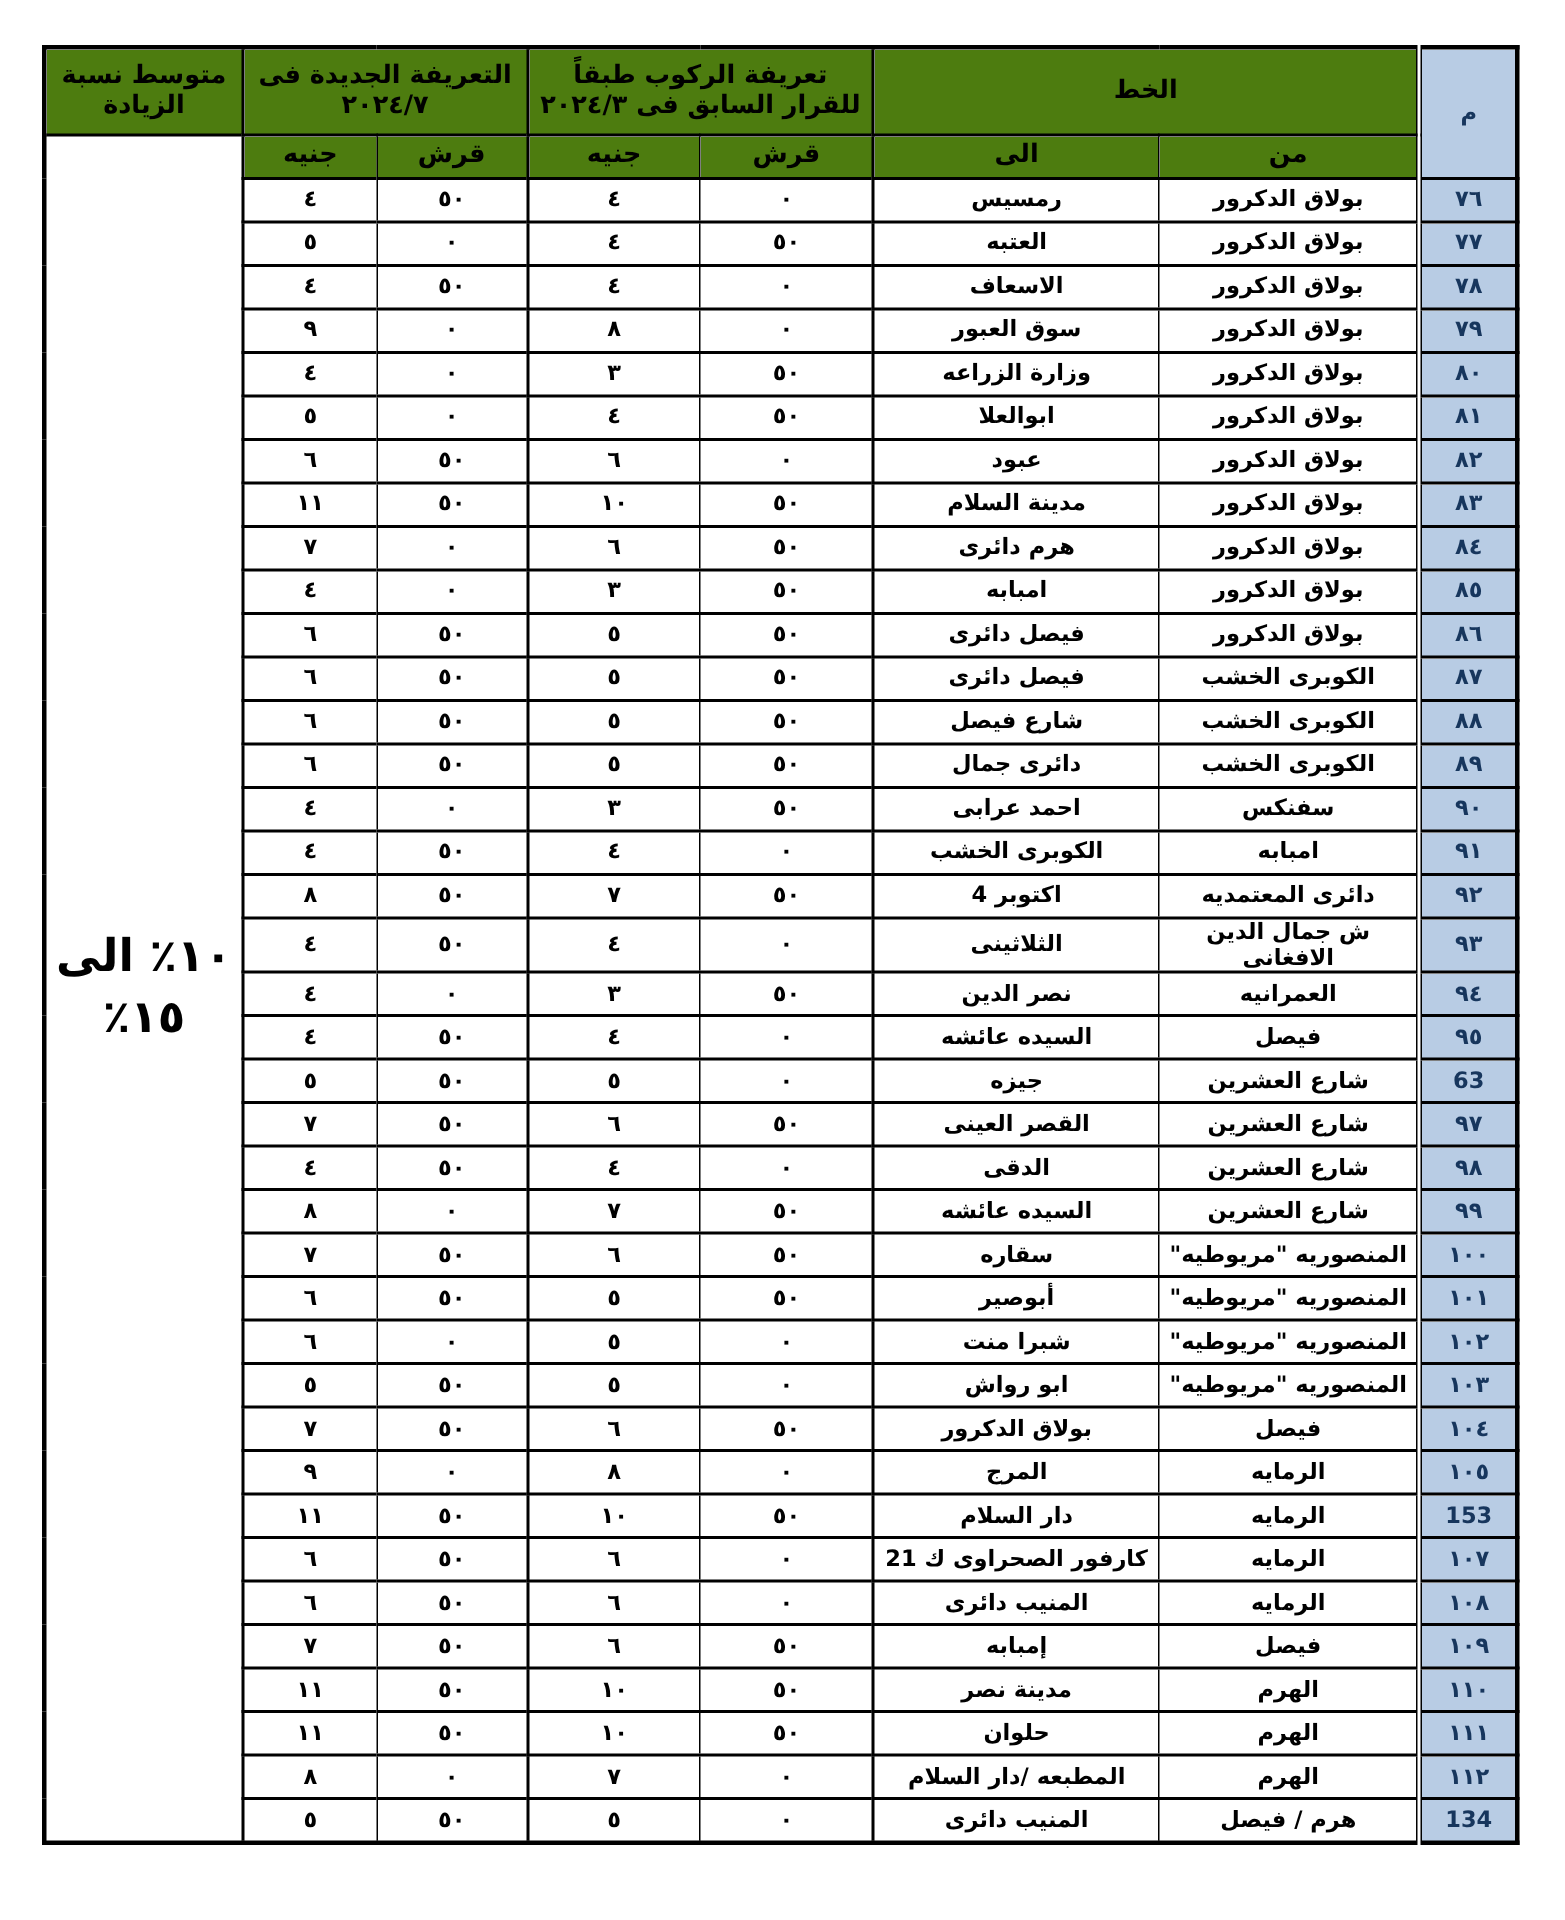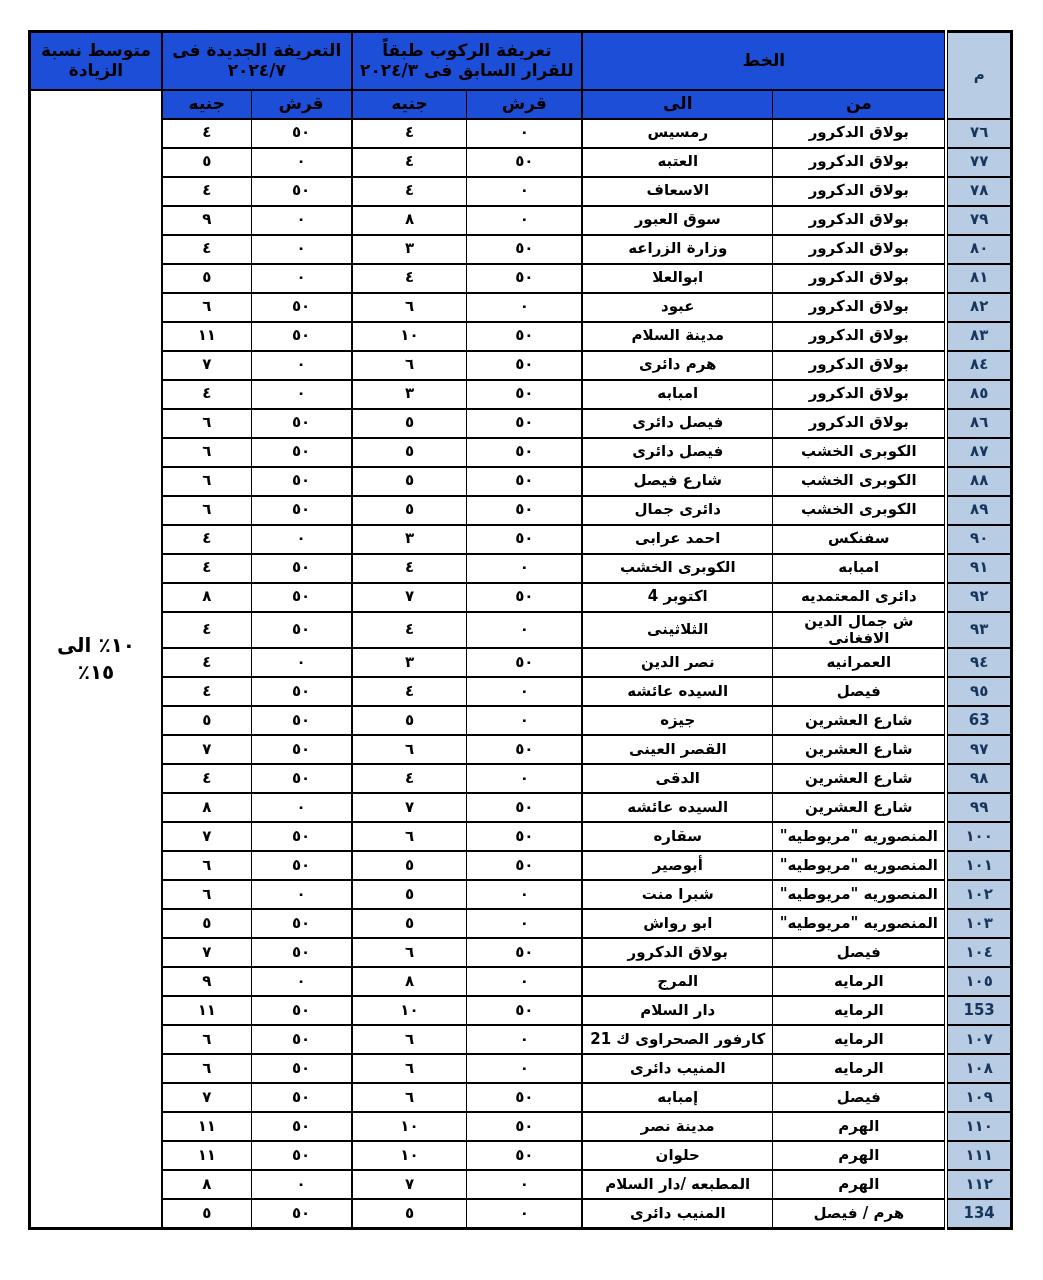--- a/index.html
+++ b/index.html
@@ -30,29 +30,29 @@
     line-height:1.15;
     overflow:hidden;
   }
   .hl{ border-left-width:2.5px; }          
   .dbl{ border-left:4px double #000; }     
 
   tr.hdr1{ height:58px; }
   tr.hdr2{ height:29px; }
   tr.r{ height:29px; }
 
-  .blue{ background:#1d4ed8; font-size:17px; }
+  .blue{ background:#4d7c0f; font-size:17px; }
   th.col-m{ background:#b8cce4; color:#17365d; font-size:15px; }
 
   td.text{ font-size:15px; }
   td.num{ font-size:15px; }
 
   td.avg-cell{
     background:#fff;
-    font-size:20px;
+    font-size:30px;
     white-space:pre-line;
     line-height:1.35;
     border-top:2px solid #000;
   }
 </style>
 </head>
 <body>
 
 <div class="page">
   <table class="fare" dir="rtl">

